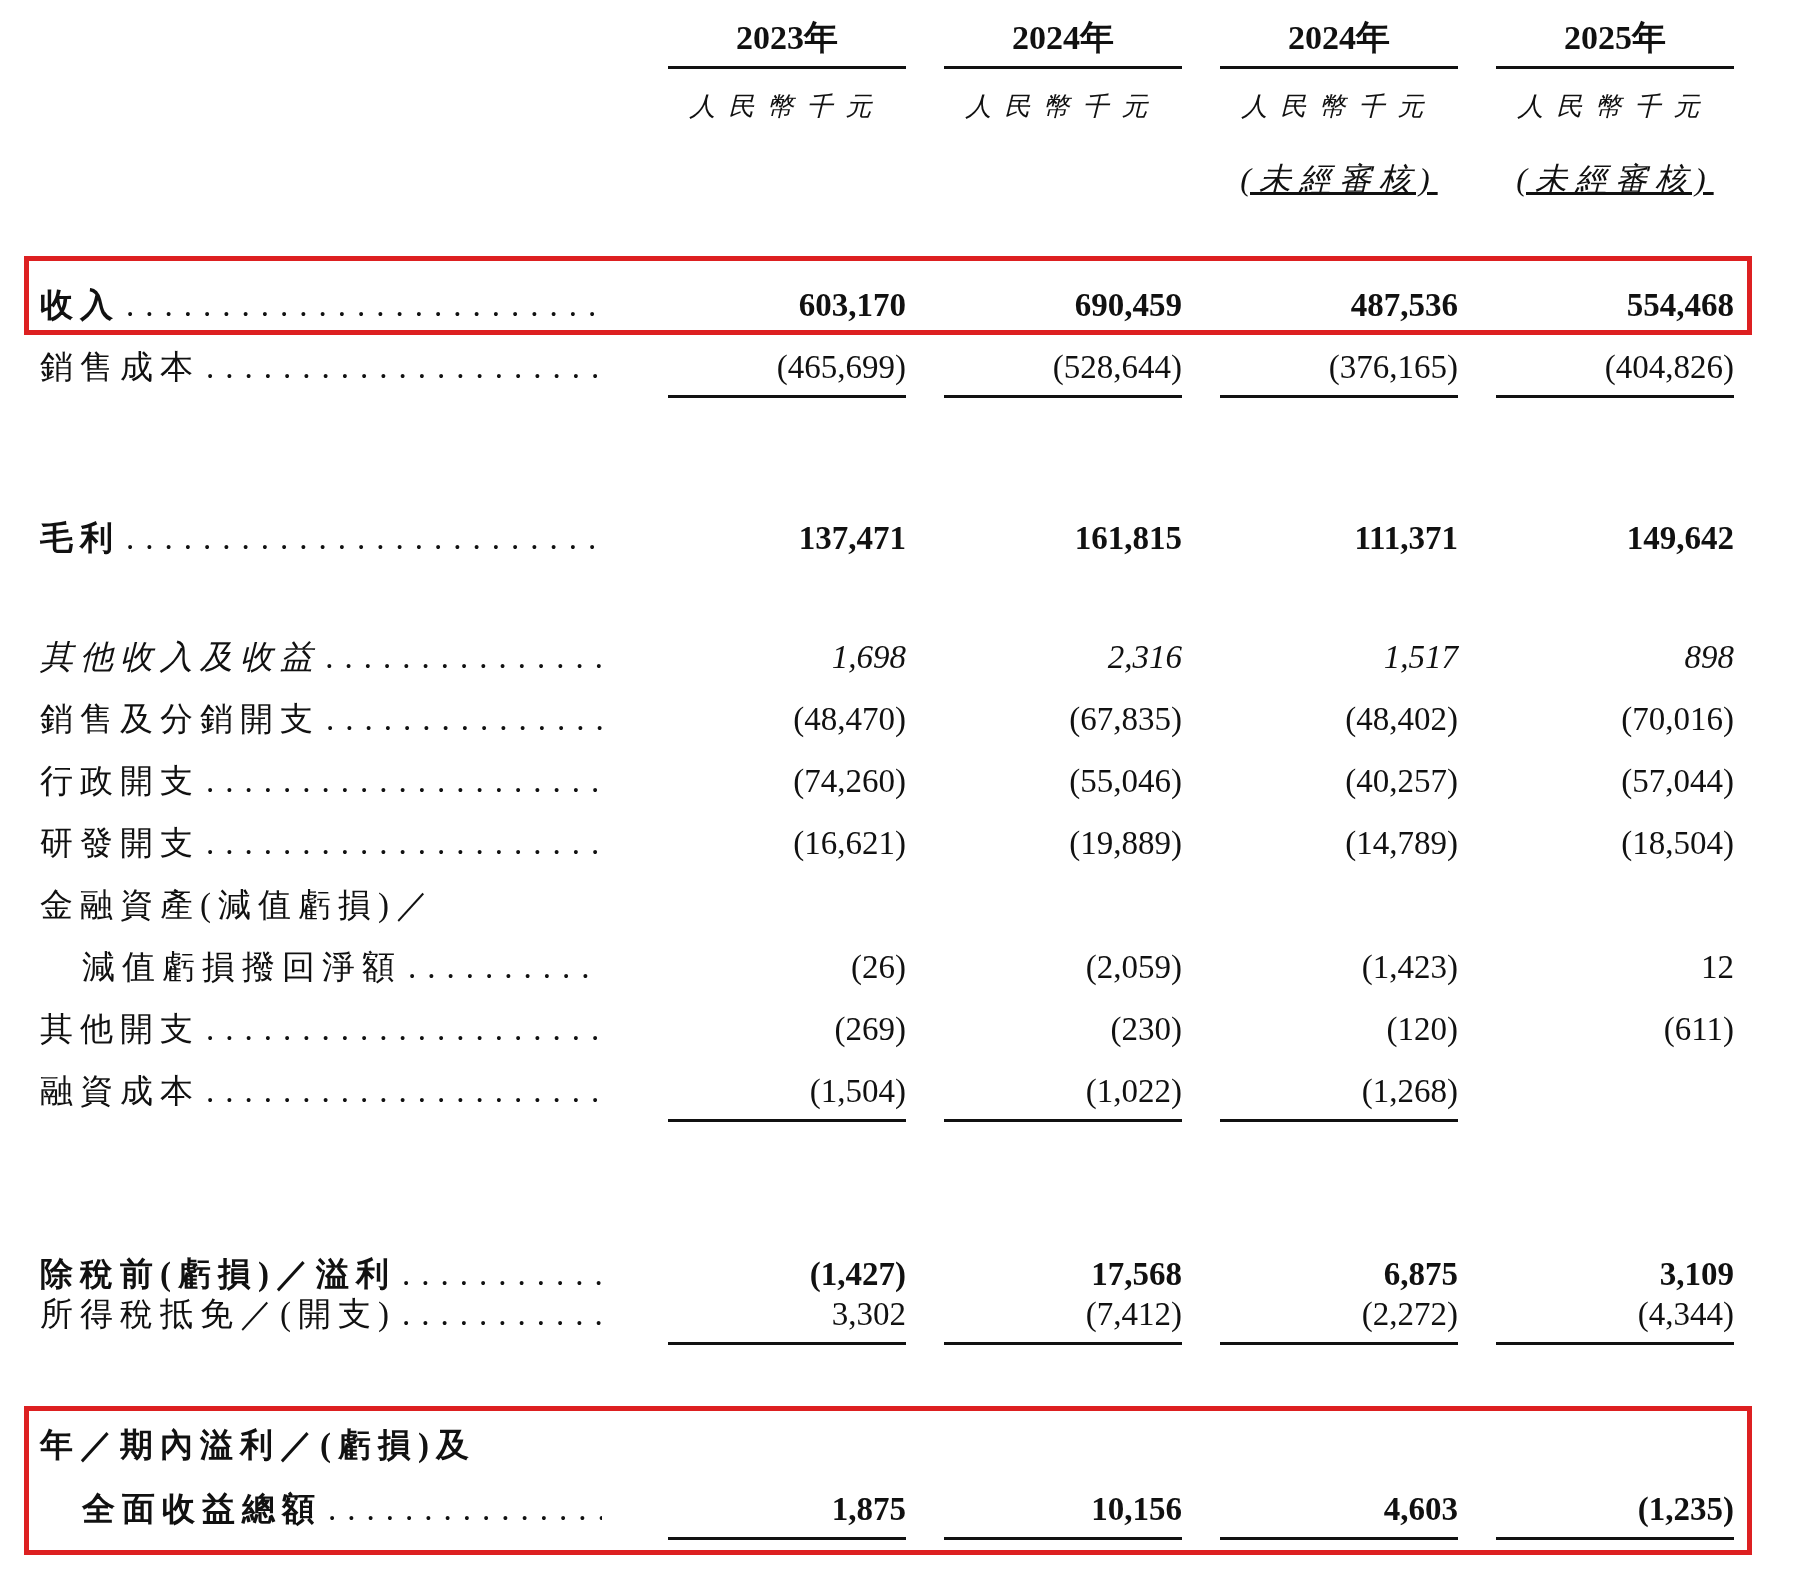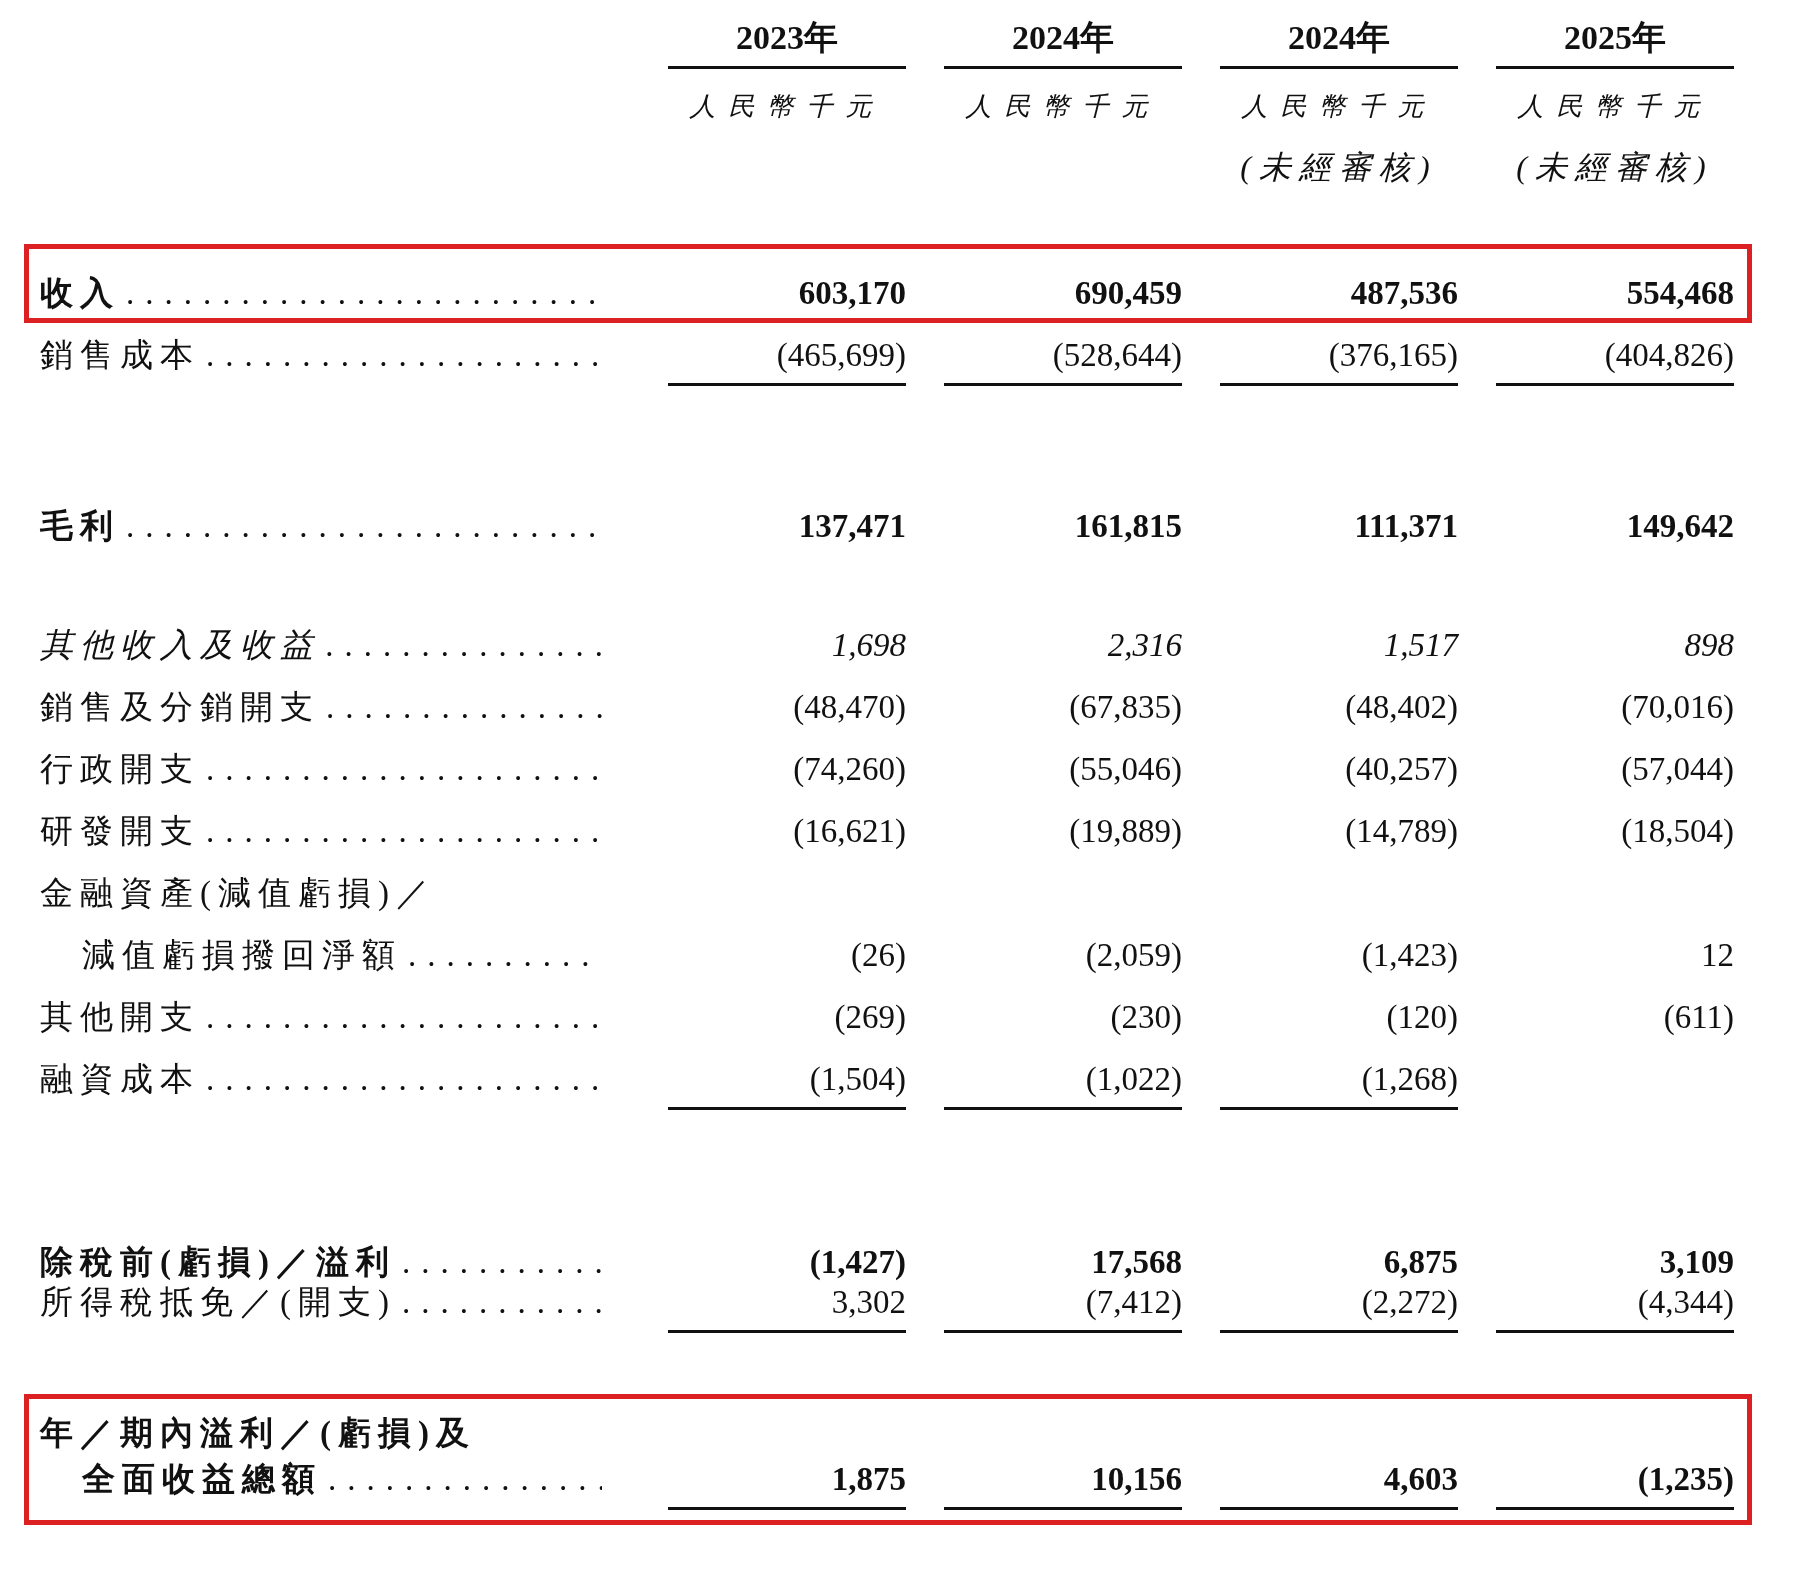--- a/index.html
+++ b/index.html
@@ -19,21 +19,21 @@
   .hdr-years{margin-top:18px;}
   .year-cell{
     text-align:center;font-weight:700;font-size:34px;line-height:40px;
     border-bottom:3px solid #111;padding-bottom:8px;
   }
   .hdr-units{margin-top:18px;}
   .unit-cell{
     text-align:center;font-style:italic;font-size:26px;line-height:40px;letter-spacing:13px;
     white-space:nowrap;
   }
-  .hdr-notes{margin-top:20px;}
+  .hdr-notes{margin-top:32px;text-decoration:underline;}
   .note-cell{
     text-align:center;font-style:italic;font-size:32px;line-height:40px;letter-spacing:8px;
     white-space:nowrap;
   }
   
   .row{font-size:33px;line-height:40px;}
   .label-cell{display:flex;align-items:baseline;white-space:nowrap;}
   .label-text{letter-spacing:7px;}
   .indent .label-text{padding-left:42px;}
   .dots{flex:1;overflow:hidden;white-space:nowrap;margin:0 28px 0 6px;}
@@ -56,21 +56,21 @@
   .row[data-row="income-tax"]{}
   
   .redbox{
     border:5px solid #dd2021;
     margin-left:-16px;margin-right:52px;
     padding:24px 15px 5px 11px;
     box-sizing:border-box;
   }
   .redbox.total{margin-top:61px;padding:14px 15px 10px 11px;}
   .redbox.revenue-box{margin-top:57px;}
-  .total-line2{margin-top:6px;}
+  .total-line2{margin-top:24px;}
 </style>
 </head>
 <body>
 
 <div class="page">
   <div class="grid hdr-years">
       <div></div>
       <div class="year-cell">2023年</div>
       <div class="year-cell">2024年</div>
       <div class="year-cell">2024年</div>

